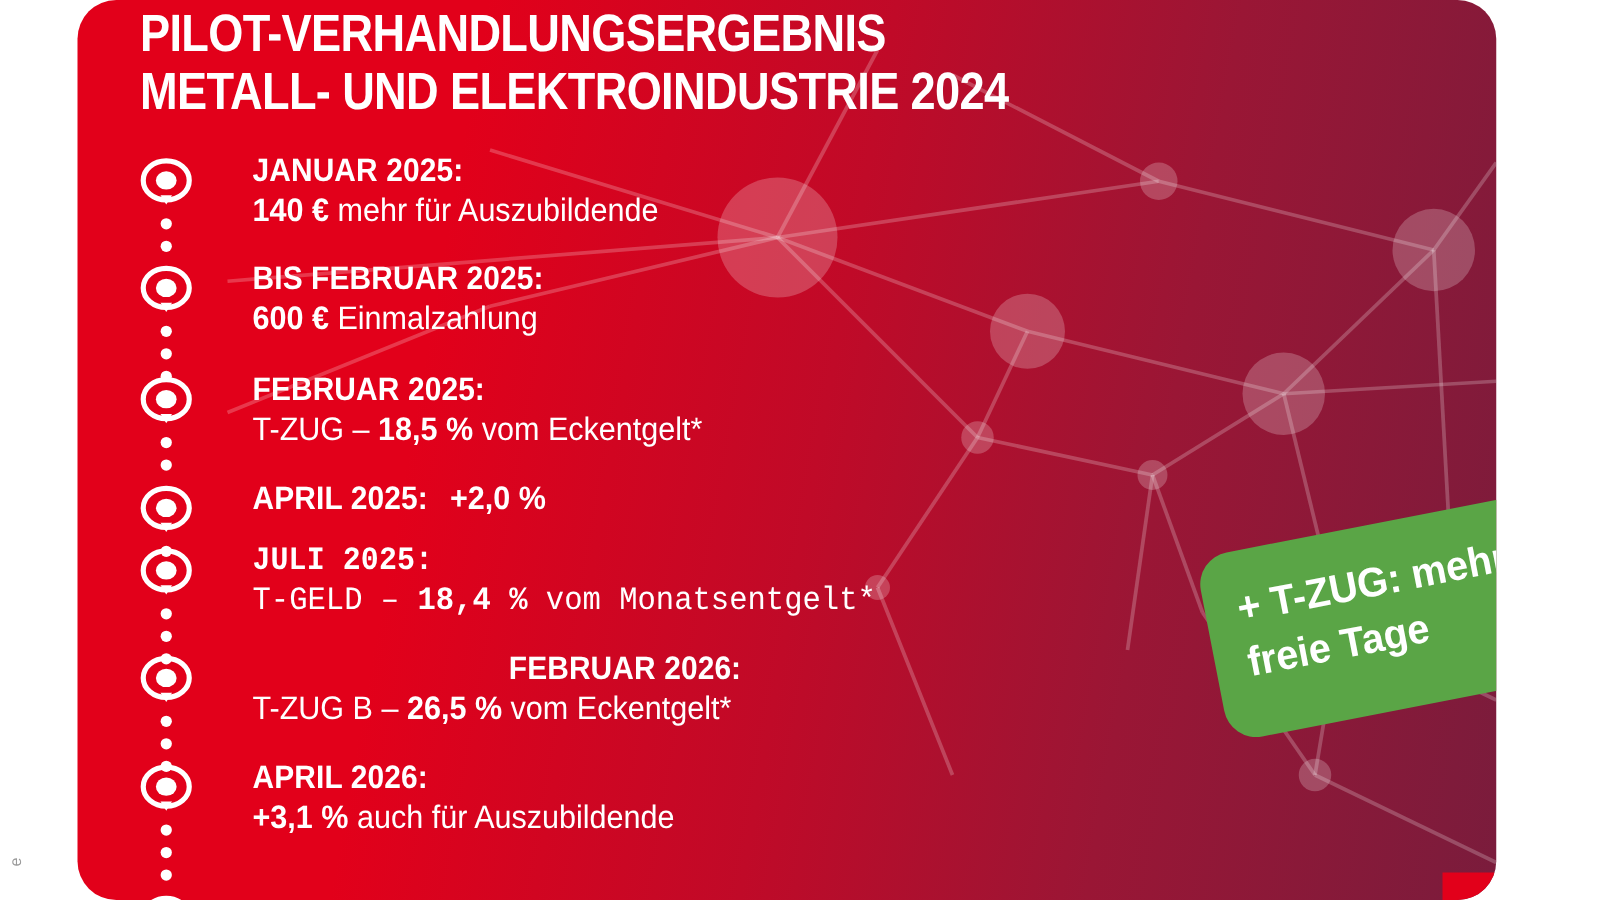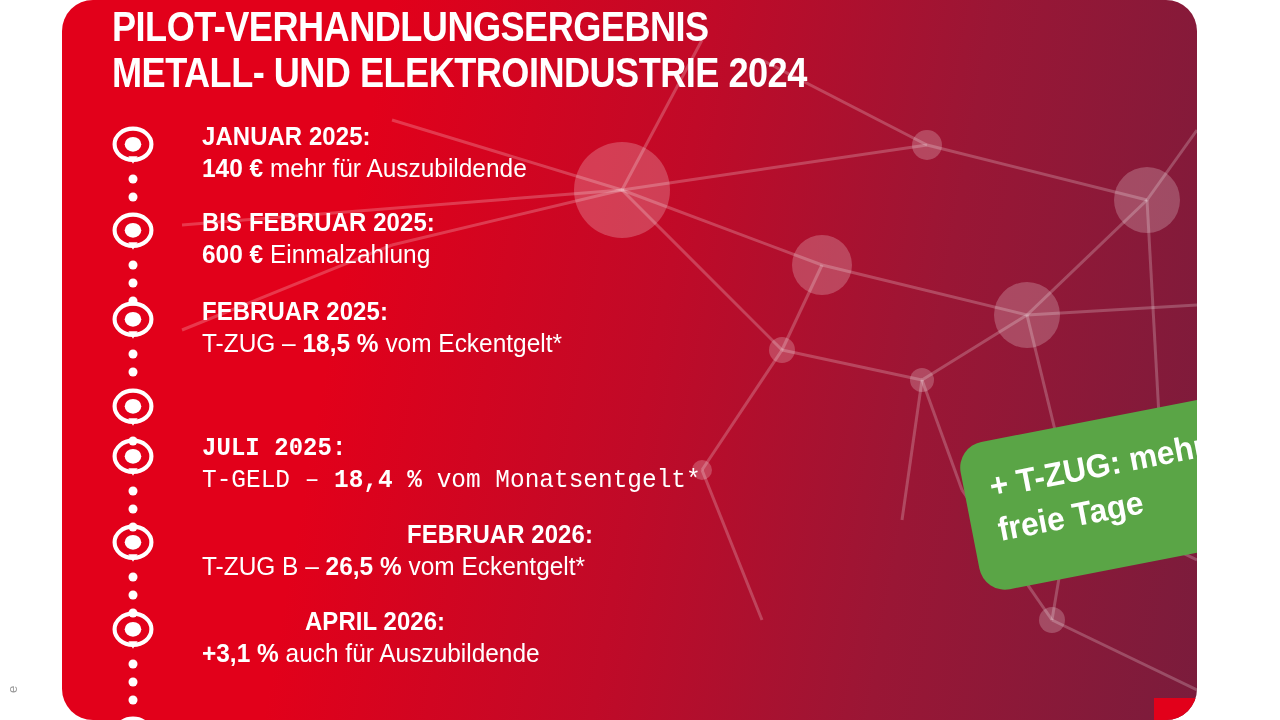--- a/index.html
+++ b/index.html
@@ -156,38 +156,39 @@
             <path d="M18 34 L23 42 L28 34 Z" fill="#fff"></path>
           </svg>
           <div class="tl-text"><span class="lbl">FEBRUAR 2025:</span><div class="val"><span>T-ZUG – </span><b>18,5 %</b><span> vom Eckentgelt*</span></div></div>
         </div>
         <div class="tl-row" style="position: absolute; left: 0px; top: 262px; width: 1040px;">
           <svg viewBox="0 0 46 50" class="marker" style="left: 0px; top: 0px;">
             <ellipse cx="23" cy="21" rx="20" ry="17" fill="none" stroke="#fff" stroke-width="4.5"></ellipse>
             <ellipse cx="23" cy="21" rx="9" ry="8" fill="#fff"></ellipse>
             <path d="M18 34 L23 42 L28 34 Z" fill="#fff"></path>
           </svg>
+          <div class="tl-text"><span class="lbl">APRIL 2025:</span><span class="inline-val">+2,0 %</span></div>
         </div>
         <div class="tl-row" style="position: absolute; left: 0px; top: 312px; width: 1040px; font-family: Liberation Mono, monospace;">
           <svg viewBox="0 0 46 50" class="marker" style="left: 0px; top: 0px;">
             <ellipse cx="23" cy="21" rx="20" ry="17" fill="none" stroke="#fff" stroke-width="4.5"></ellipse>
             <ellipse cx="23" cy="21" rx="9" ry="8" fill="#fff"></ellipse>
             <path d="M18 34 L23 42 L28 34 Z" fill="#fff"></path>
           </svg>
           <div class="tl-text"><span class="lbl">JULI 2025:</span><div class="val"><span>T-GELD – </span><b>18,4 %</b><span> vom Monatsentgelt*</span></div></div>
         </div>
         <div class="tl-row" style="position: absolute; left: 0px; top: 398px; width: 1040px; text-align: right;">
           <svg viewBox="0 0 46 50" class="marker" style="left: 0px; top: 0px;">
             <ellipse cx="23" cy="21" rx="20" ry="17" fill="none" stroke="#fff" stroke-width="4.5"></ellipse>
             <ellipse cx="23" cy="21" rx="9" ry="8" fill="#fff"></ellipse>
             <path d="M18 34 L23 42 L28 34 Z" fill="#fff"></path>
           </svg>
           <div class="tl-text"><span class="lbl">FEBRUAR 2026:</span><div class="val"><span>T-ZUG B – </span><b>26,5 %</b><span> vom Eckentgelt*</span></div></div>
         </div>
-        <div class="tl-row" style="position: absolute; left: 0px; top: 485px; width: 1040px; text-align: center;">
+        <div class="tl-row" style="position: absolute; left: 0px; top: 485px; width: 1040px;">
           <svg viewBox="0 0 46 50" class="marker" style="left: 0px; top: 0px;">
             <ellipse cx="23" cy="21" rx="20" ry="17" fill="none" stroke="#fff" stroke-width="4.5"></ellipse>
             <ellipse cx="23" cy="21" rx="9" ry="8" fill="#fff"></ellipse>
             <path d="M18 34 L23 42 L28 34 Z" fill="#fff"></path>
           </svg>
           <div class="tl-text"><span class="lbl">APRIL 2026:</span><div class="val"><span></span><b>+3,1 %</b><span> auch für Auszubildende</span></div></div>
         </div>
         <svg viewBox="0 0 46 46" class="marker" style="top: 46px; height: 46px;">
           <circle cx="23" cy="8" r="4.5" fill="#fff"></circle>
           <circle cx="23" cy="26" r="4.5" fill="#fff"></circle>

